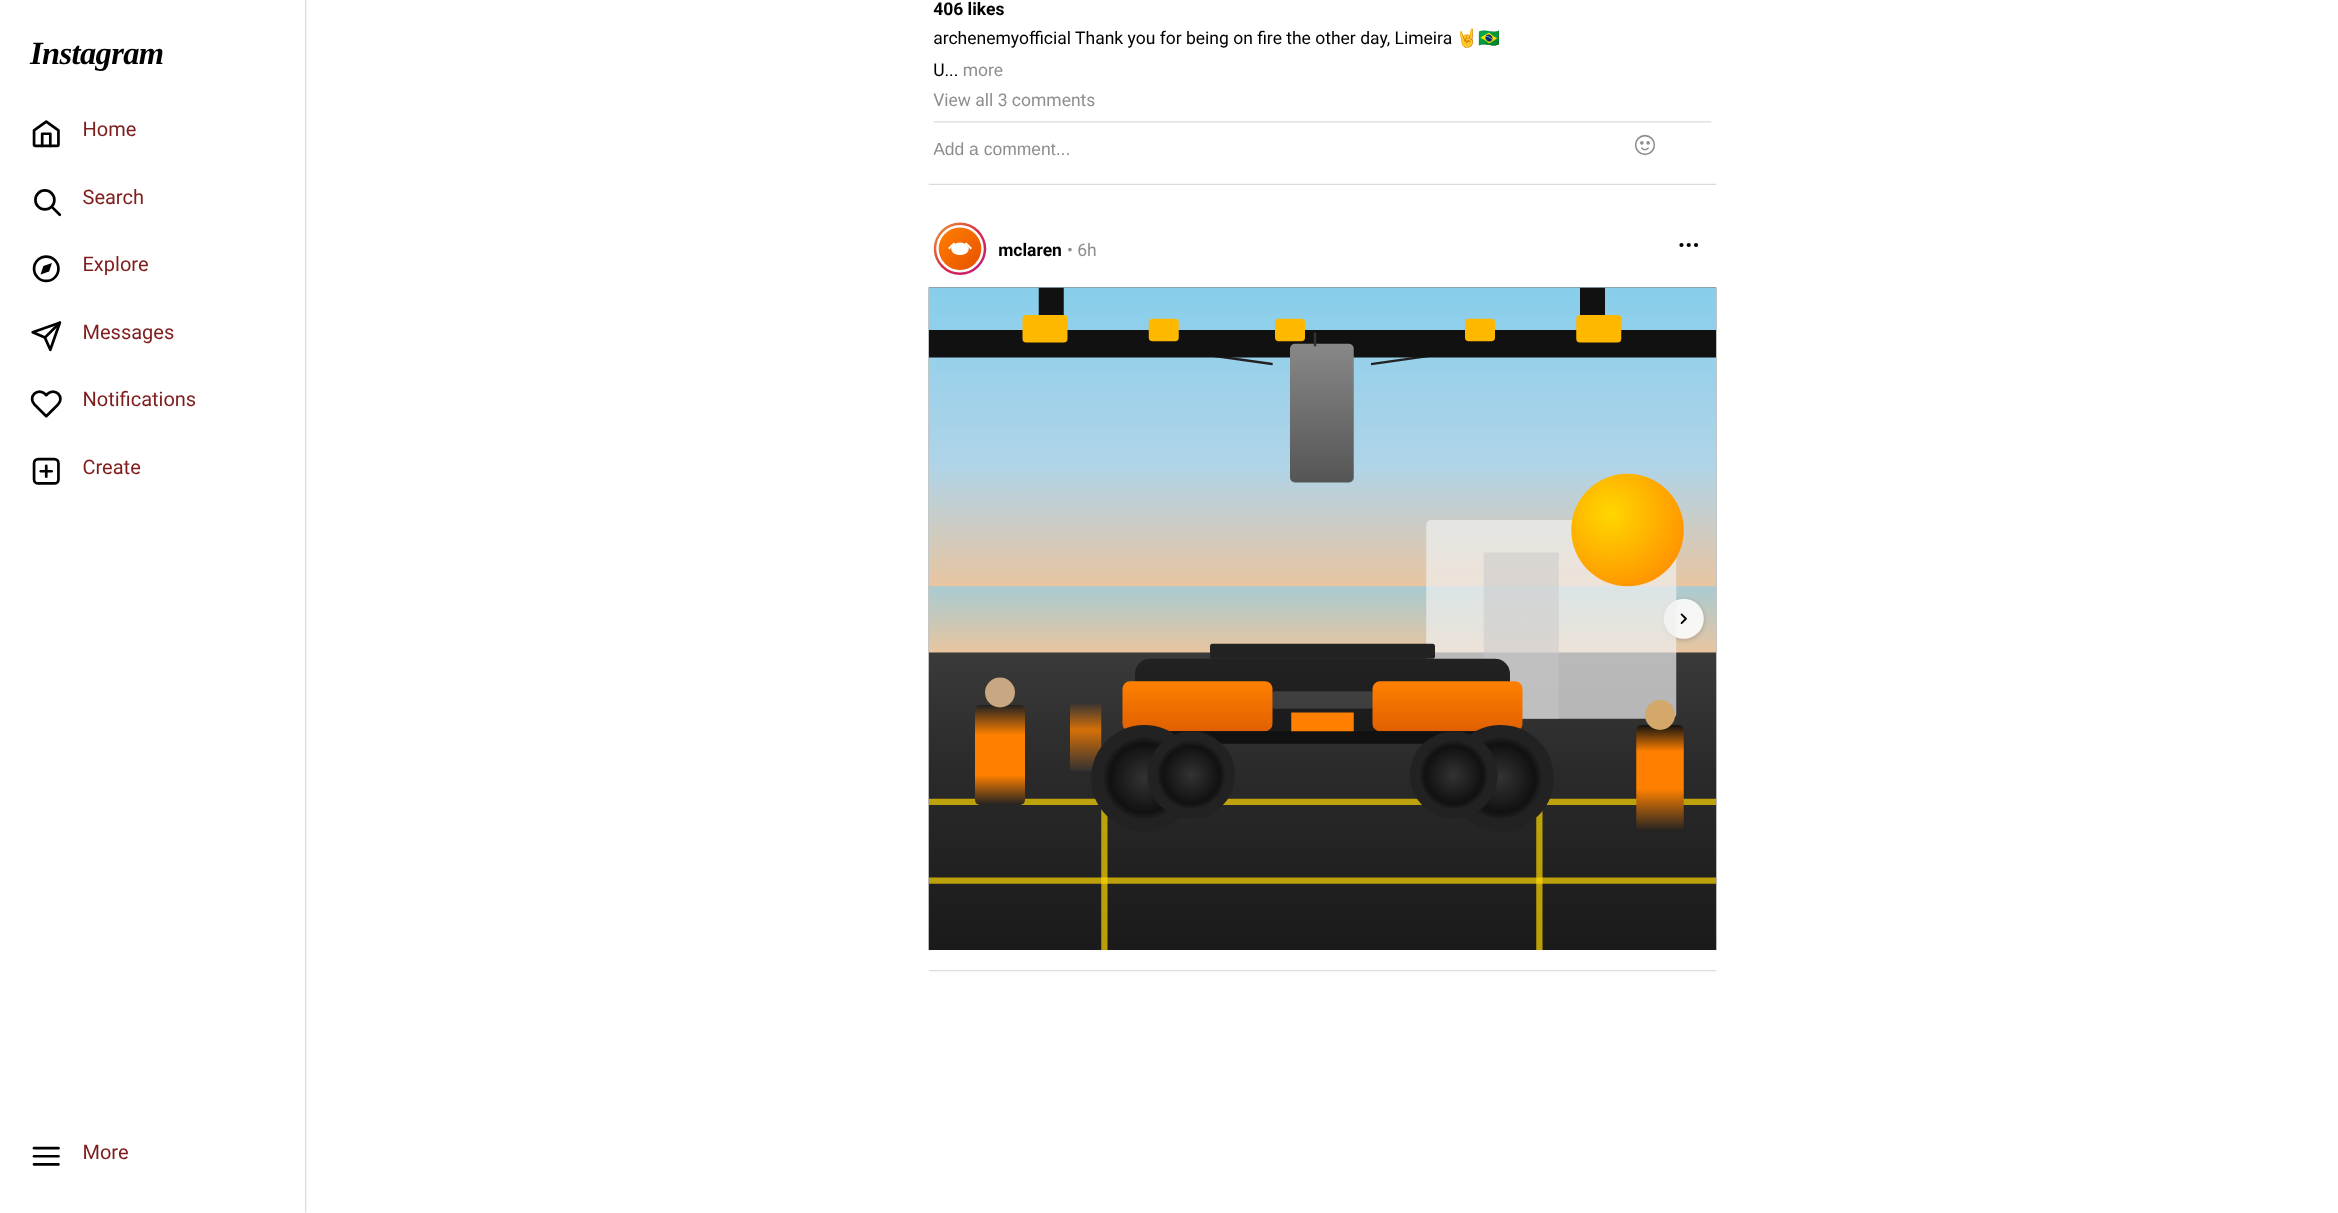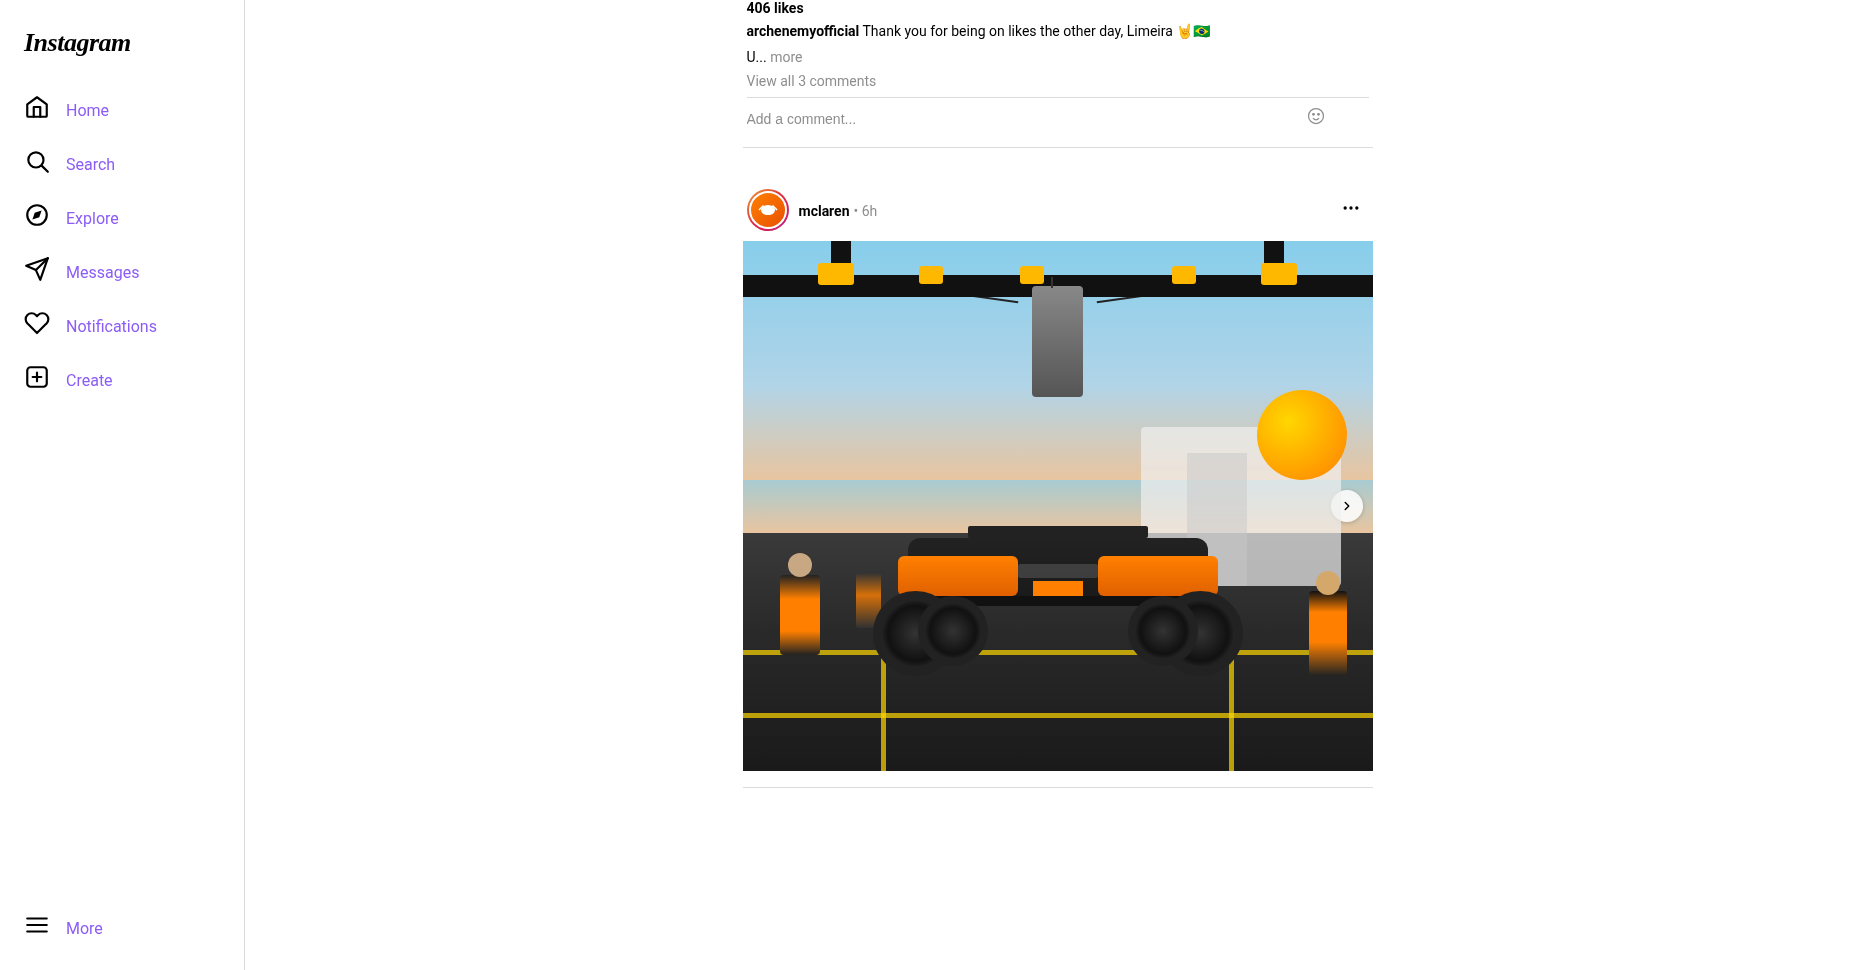--- a/index.html
+++ b/index.html
@@ -33,28 +33,28 @@
       font-family: 'Palatino Linotype', 'Book Antiqua', Palatino, serif;
       font-size: 26px;
       font-weight: 700;
       font-style: italic;
       color: #000;
       letter-spacing: -0.5px;
     }
 
     .nav-item {
       display: flex;
-      align-items: flex-end;
+      align-items: flex-start;
       gap: 16px;
       padding: 12px 12px;
       border-radius: 12px;
       cursor: pointer;
       font-size: 16px;
       font-weight: 400;
-      color: #8b5cf6;
+      color: #7f1d1d;
       margin-bottom: 4px;
       transition: background 0.1s;
     }
     .nav-item .nav-icon {
       width: 26px;
       height: 26px;
       display: flex;
       align-items: center;
       justify-content: center;
       flex-shrink: 0;
@@ -104,21 +104,21 @@
 
     .feed {
       width: 630px;
       padding-top: 0;
     }
 
     
     .post {
       border-bottom: 1px solid #dbdbdb;
       padding-bottom: 16px;
-      margin-bottom: 31px;
+      margin-bottom: 20px;
     }
 
     
     .post-bottom {
       padding: 0 4px;
     }
 
     .likes-count {
       font-size: 14px;
       font-weight: 700;
@@ -127,21 +127,21 @@
     }
 
     .caption {
       font-size: 14px;
       color: #000;
       margin-bottom: 6px;
       line-height: 1.4;
     }
 
     .caption .username {
-      font-weight: 700;
+      font-weight: 400;
     }
 
     .caption .more-link {
       color: #8e8e8e;
       cursor: pointer;
     }
 
     .view-comments {
       font-size: 14px;
       color: #8e8e8e;
@@ -392,21 +392,21 @@
 </nav>
 
 <main class="main-content">
   <div class="feed">
 
     <div class="post">
       <div class="post-bottom">
         <div class="likes-count">406 likes</div>
         <div class="caption">
           <span class="username">archenemyofficial</span>
-          <span> Thank you for being on likes the other day, Limeira 🤘🇧🇷</span>
+          <span> Thank you for being on fire the other day, Limeira 🤘🇧🇷</span>
         </div>
         <div class="caption">
           <span>U...</span>
           <span class="more-link">more</span>
         </div>
         <div class="view-comments">View all 3 comments</div>
         <div class="add-comment">
           <input type="text" placeholder="Add a comment..." style="">
           <button class="emoji-btn">
             <svg width="20" height="20" viewBox="0 0 24 24" fill="none" stroke="#8e8e8e" stroke-width="1.5">

